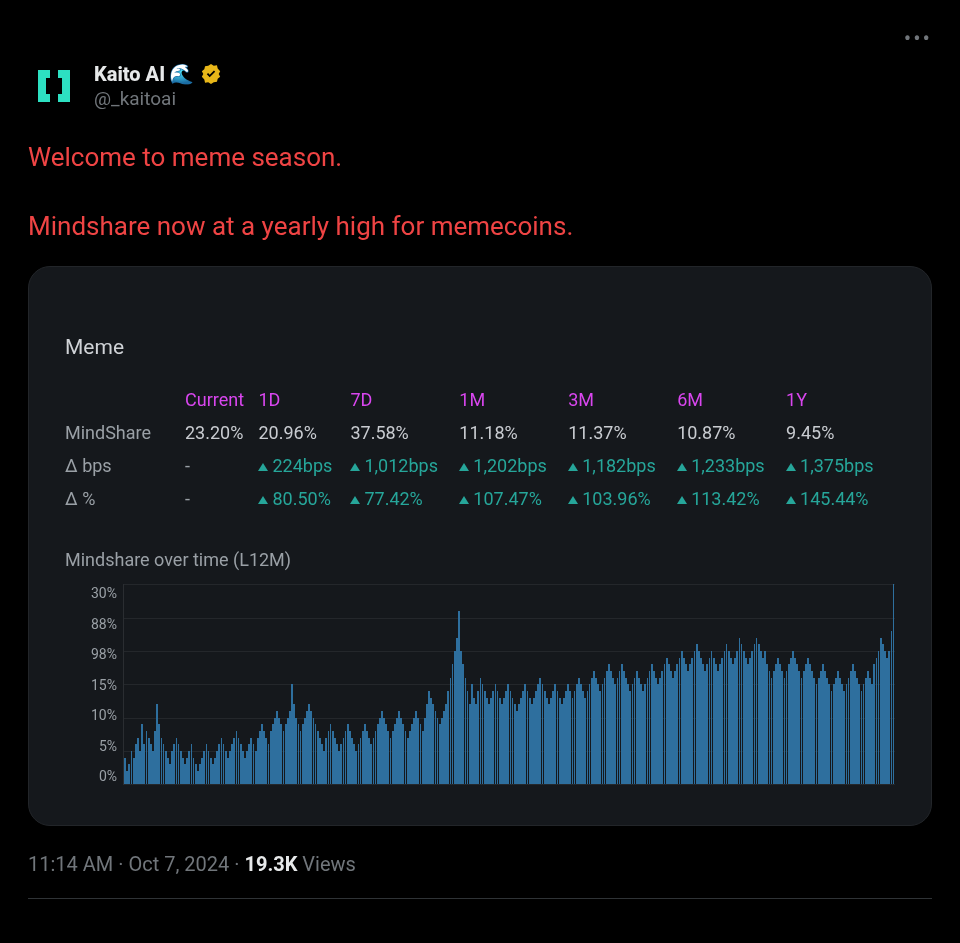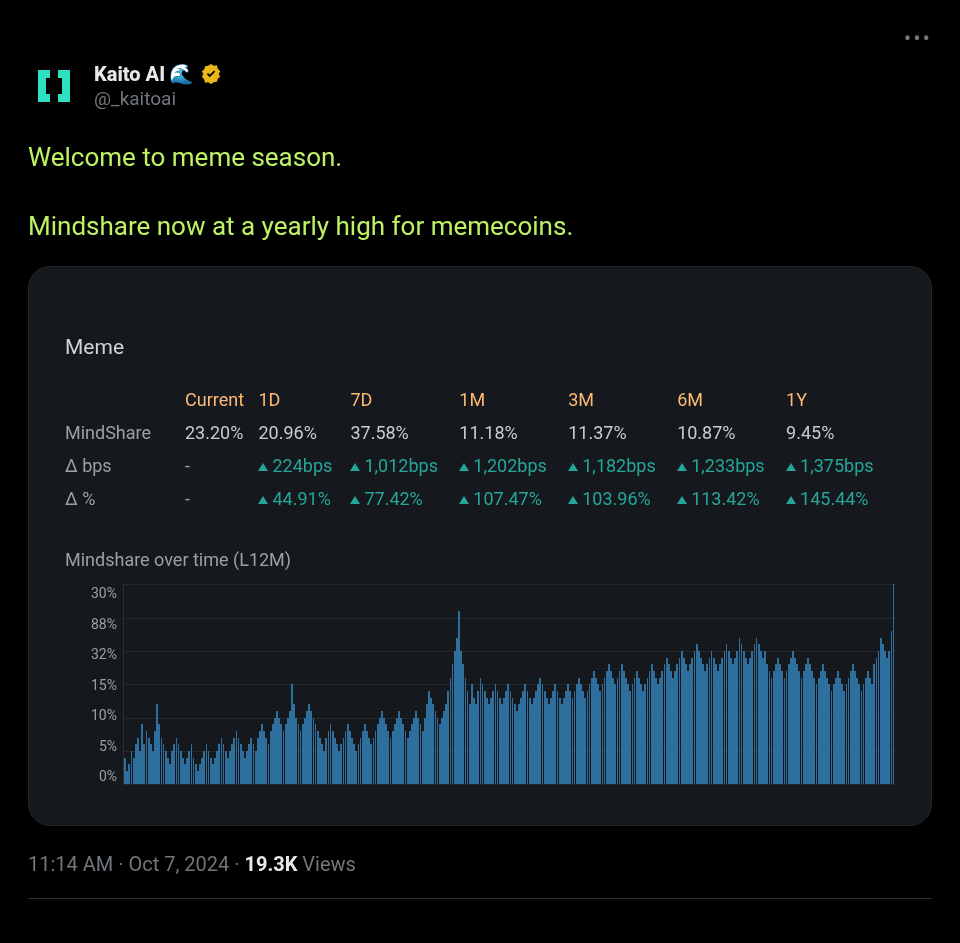--- a/index.html
+++ b/index.html
@@ -40,21 +40,21 @@
   .display-name { font-weight: 800; font-size: 20px; color: #e7e9ea; }
   .wave { font-size: 20px; }
   .verified-badge { width: 22px; height: 22px; margin-left: 2px; display: inline-flex; align-items: center; }
   .handle { font-size: 19px; color: #71767b; font-weight: 400; }
   .more-dots { color: #71767b; font-size: 22px; letter-spacing: 2px; padding-top: 2px; }
 
   .tweet-text {
     margin-top: 28px;
     font-size: 26px;
     line-height: 1.35;
-    color: #bef264;
+    color: #ef4444;
     font-weight: 400;
   }
   .tweet-text .line { display: block; }
   .tweet-text .gap { height: 34px; }
 
   .card {
     margin-top: 22px;
     background: #15181c;
     border: 1px solid #222529;
     border-radius: 22px;
@@ -68,21 +68,21 @@
     margin-bottom: 24px;
   }
 
   .stats-table { width: 100%; border-collapse: collapse; }
   .stats-table th, .stats-table td {
     text-align: left;
     font-weight: 400;
     font-size: 18px;
     padding: 6px 0;
   }
-  .stats-table th { color: #fdba74; font-weight: 400; margin-left: 36px; }
+  .stats-table th { color: #d946ef; font-weight: 400; margin-left: 36px; }
   .stats-table td.rowlabel { color: #9aa0a6; width: 120px; }
   .stats-table td.val { color: #c9ccd1; }
   .stats-table td.green, .delta-cell { color: #26a69a; }
   .delta-cell { white-space: nowrap; }
   .tri {
     display: inline-block;
     width: 0; height: 0;
     border-left: 5px solid transparent;
     border-right: 5px solid transparent;
     border-bottom: 8px solid #26a69a;
@@ -226,37 +226,37 @@
           <td class="delta-cell"><span class="tri"></span><span>224bps</span></td>
           <td class="delta-cell"><span class="tri"></span><span>1,012bps</span></td>
           <td class="delta-cell"><span class="tri"></span><span>1,202bps</span></td>
           <td class="delta-cell"><span class="tri"></span><span>1,182bps</span></td>
           <td class="delta-cell"><span class="tri"></span><span>1,233bps</span></td>
           <td class="delta-cell"><span class="tri"></span><span>1,375bps</span></td>
         </tr>
         <tr>
           <td class="rowlabel">Δ %</td>
           <td class="dash">-</td>
-          <td class="delta-cell"><span class="tri"></span><span>44.91%</span></td>
+          <td class="delta-cell"><span class="tri"></span><span>80.50%</span></td>
           <td class="delta-cell"><span class="tri"></span><span>77.42%</span></td>
           <td class="delta-cell"><span class="tri"></span><span>107.47%</span></td>
           <td class="delta-cell"><span class="tri"></span><span>103.96%</span></td>
           <td class="delta-cell"><span class="tri"></span><span>113.42%</span></td>
           <td class="delta-cell"><span class="tri"></span><span>145.44%</span></td>
         </tr>
       </tbody>
     </table>
 
     <div class="chart-title">Mindshare over time (L12M)</div>
 
     <div class="chart-wrap">
       <div class="yaxis">
         <span>30%</span>
         <span>88%</span>
-        <span>32%</span>
+        <span>98%</span>
         <span>15%</span>
         <span>10%</span>
         <span>5%</span>
         <span>0%</span>
       </div>
       <div class="plot-area">
         <div class="gridlines" id="gridlines">
             <div style="top: 0%;"></div>
             <div style="top: 16.6667%;"></div>
             <div style="top: 33.3333%;"></div>

